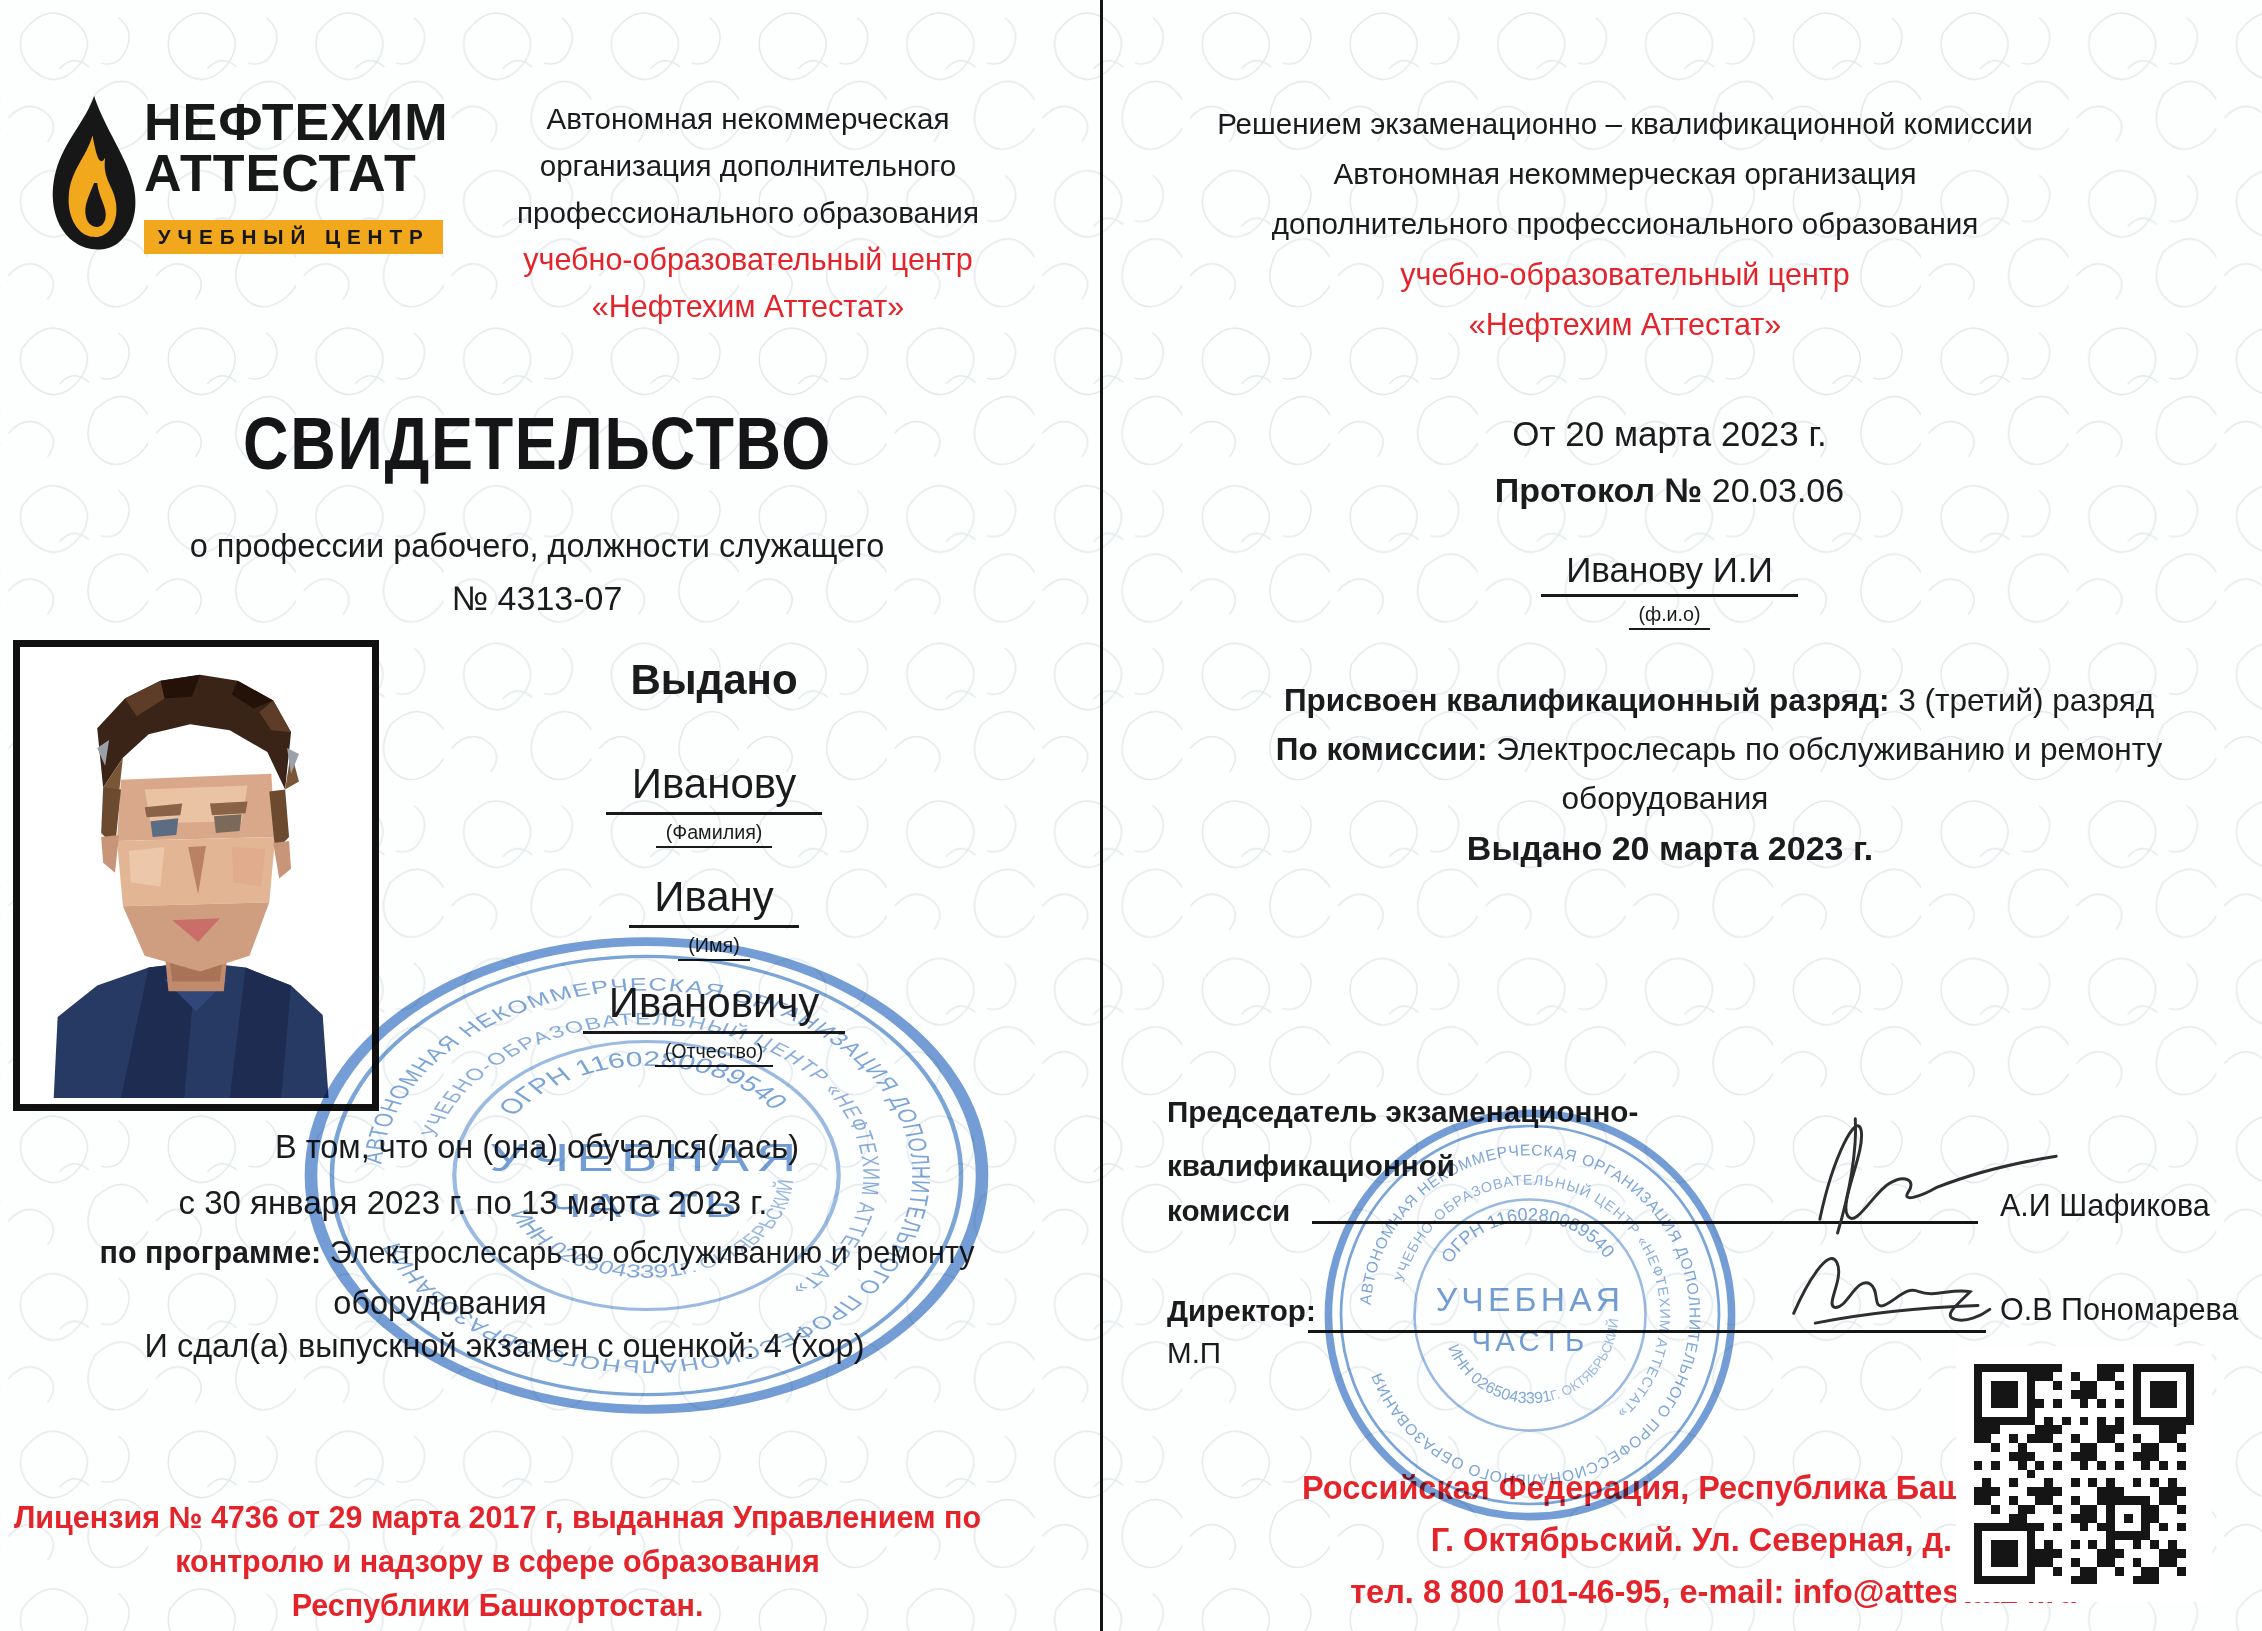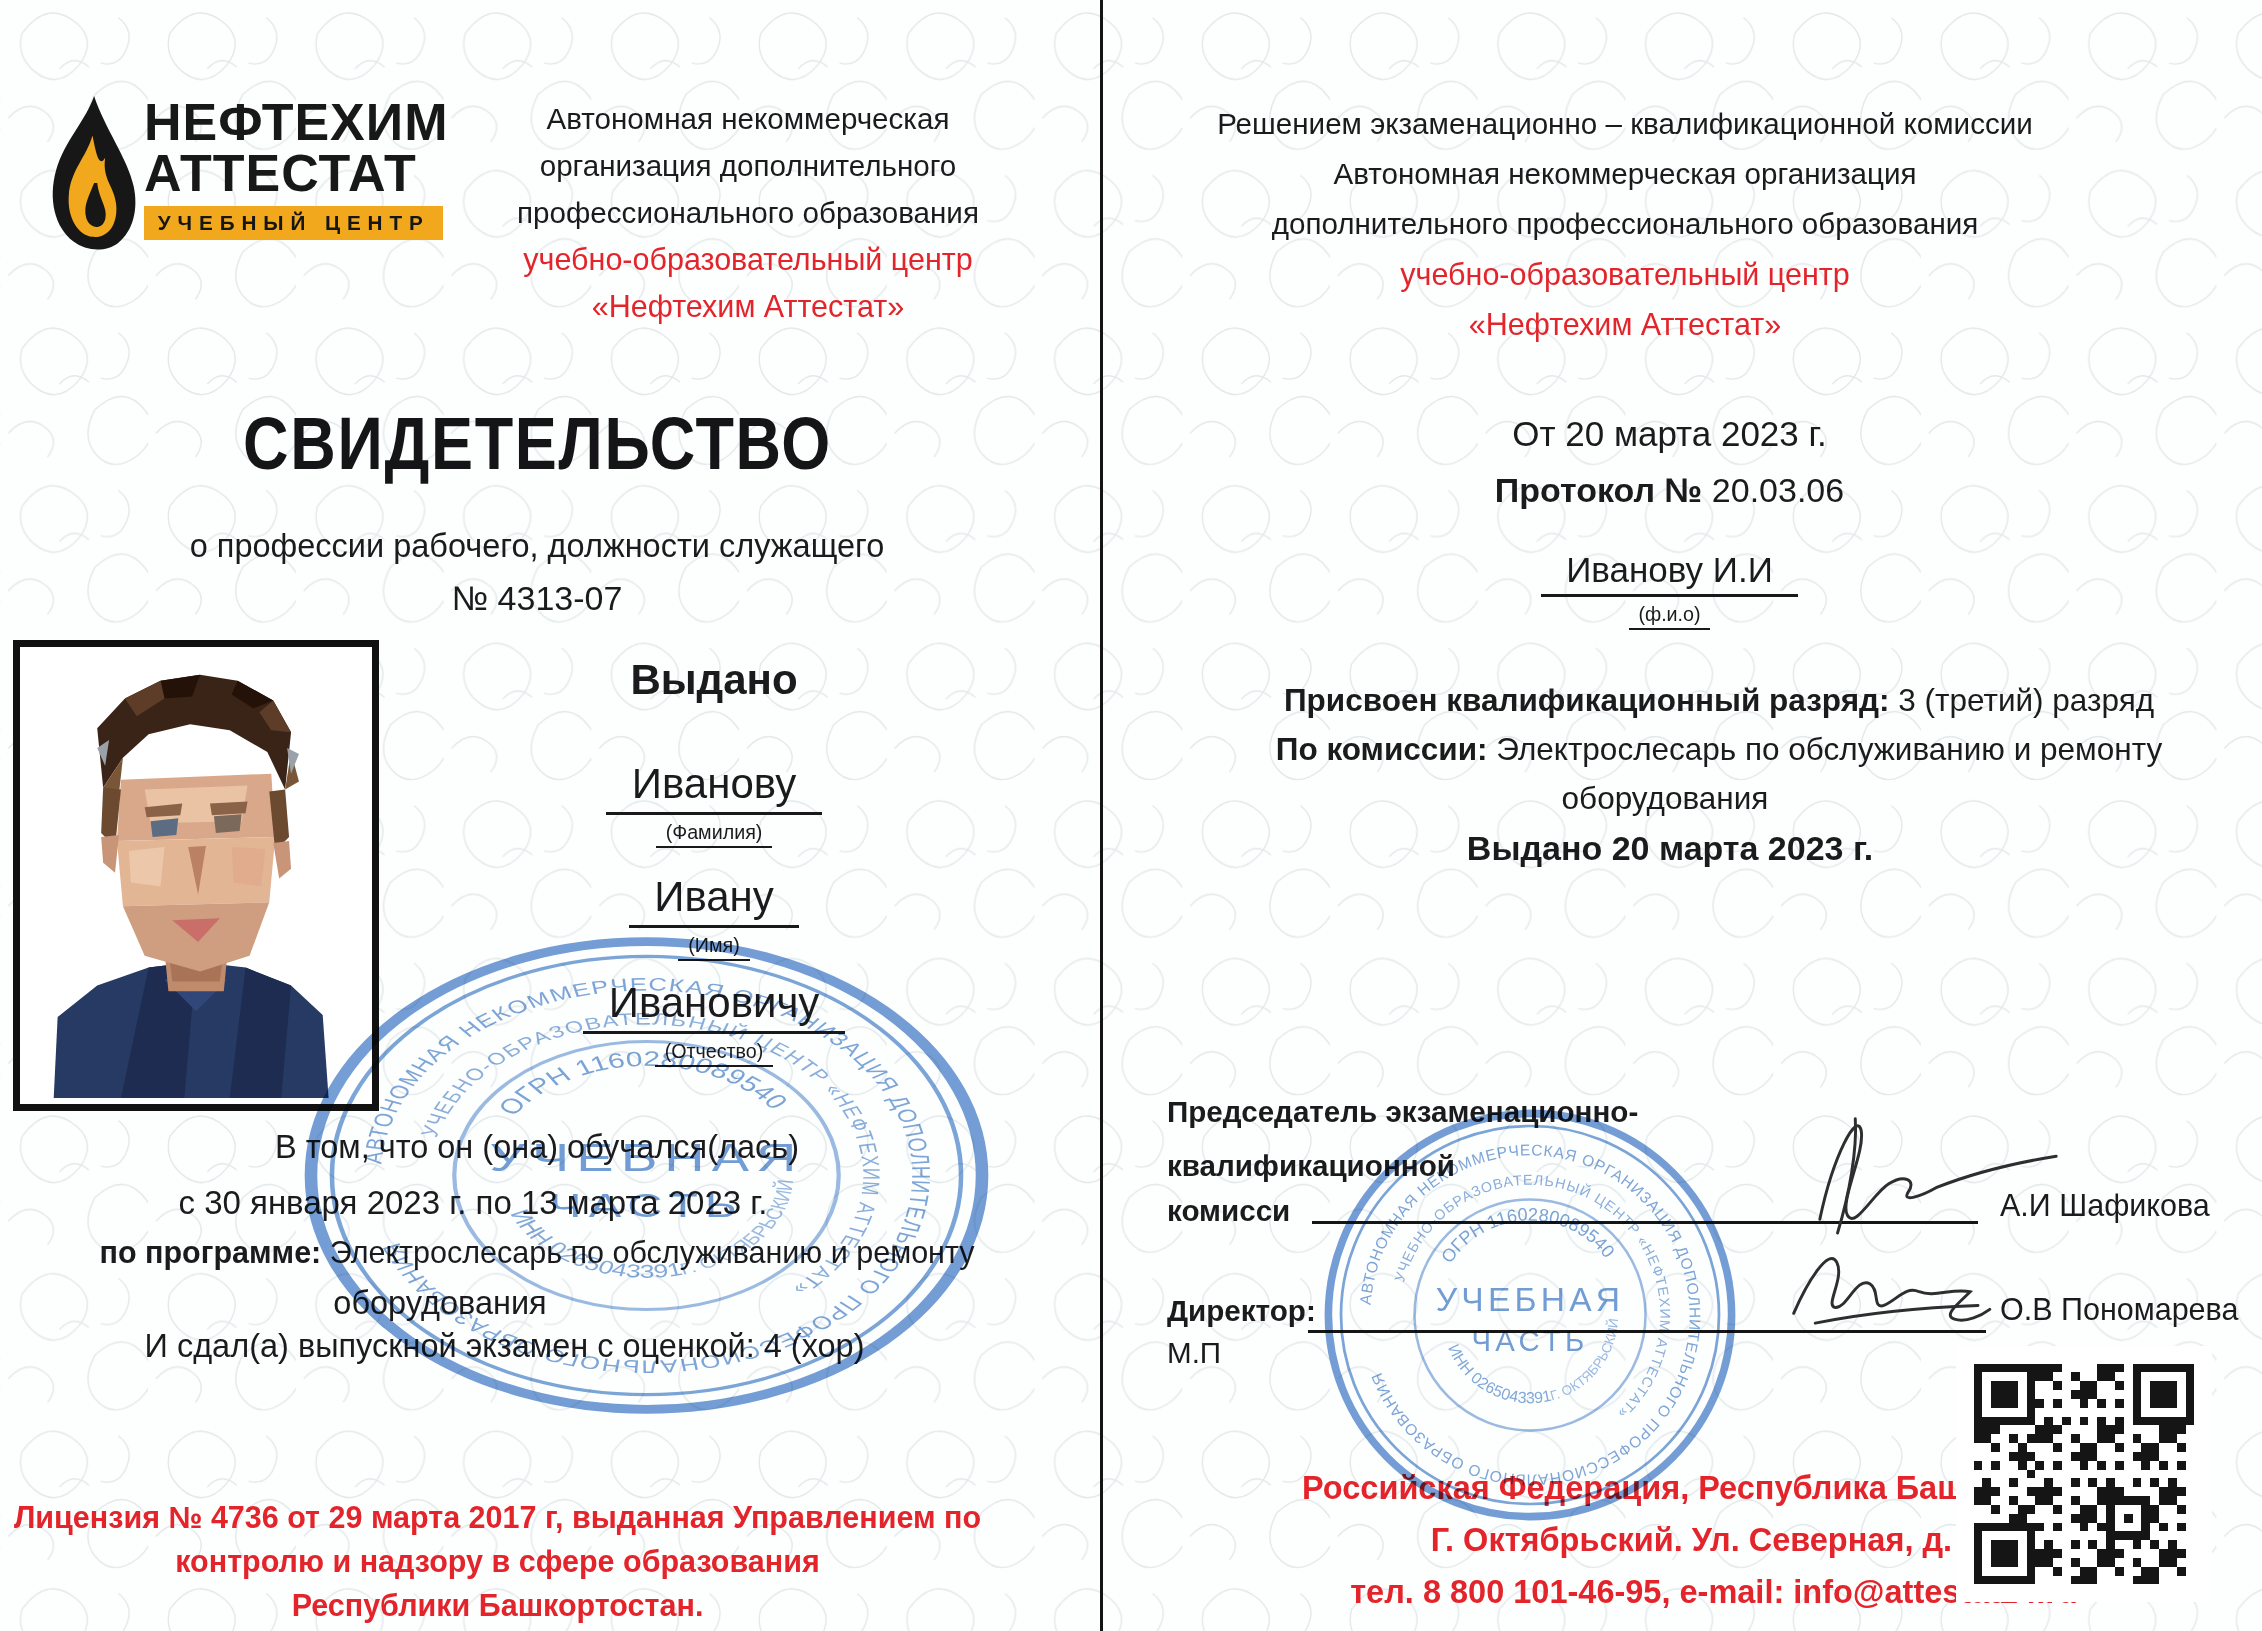--- a/index.html
+++ b/index.html
@@ -61,21 +61,21 @@
   <section>
 
     <svg class="abs z1" style="left:45px;top:91px" width="95" height="165" viewBox="0 0 60 100">
       <path d="M31,1 C26,16 12,30 7,48 C2,66 6,84 18,93 C26,99 38,100 46,94 C56,86 59,72 56,58 C52,40 38,22 31,1 Z" fill="#171717"></path>
       <path d="M30,26 C26,40 16,48 15,64 C14,78 21,89 30,90 C40,91 46,82 45,70 C44,58 36,54 38,40 C34,47 32,36 30,26 Z" fill="#f1a81c"></path>
       <path d="M31,56 C28,64 24,70 26,78 C28,85 36,86 38,79 C40,72 34,66 33,56 Z" fill="#171717"></path>
     </svg>
     <div class="abs z1" style="left:144px;top:97px">
       <div class="logo-l">НЕФТЕХИМ</div>
       <div class="logo-l">АТТЕСТАТ</div>
-      <div style="margin-top:7px">
+      <div style="margin-top:21px">
         <span class="logo-banner">УЧЕБНЫЙ ЦЕНТР</span>
       </div>
     </div>
 
     <div class="abs z1 center" style="left:497px;top:95px;width:502px;font-size:29.6px;line-height:47px">
       <div class="line">Автономная некоммерческая</div>
       <div class="line">организация дополнительного</div>
       <div class="line">профессионального образования</div>
       <div class="line red" style="font-size:30.5px">учебно-образовательный центр</div>
       <div class="line red" style="font-size:30.5px">«Нефтехим Аттестат»</div>

